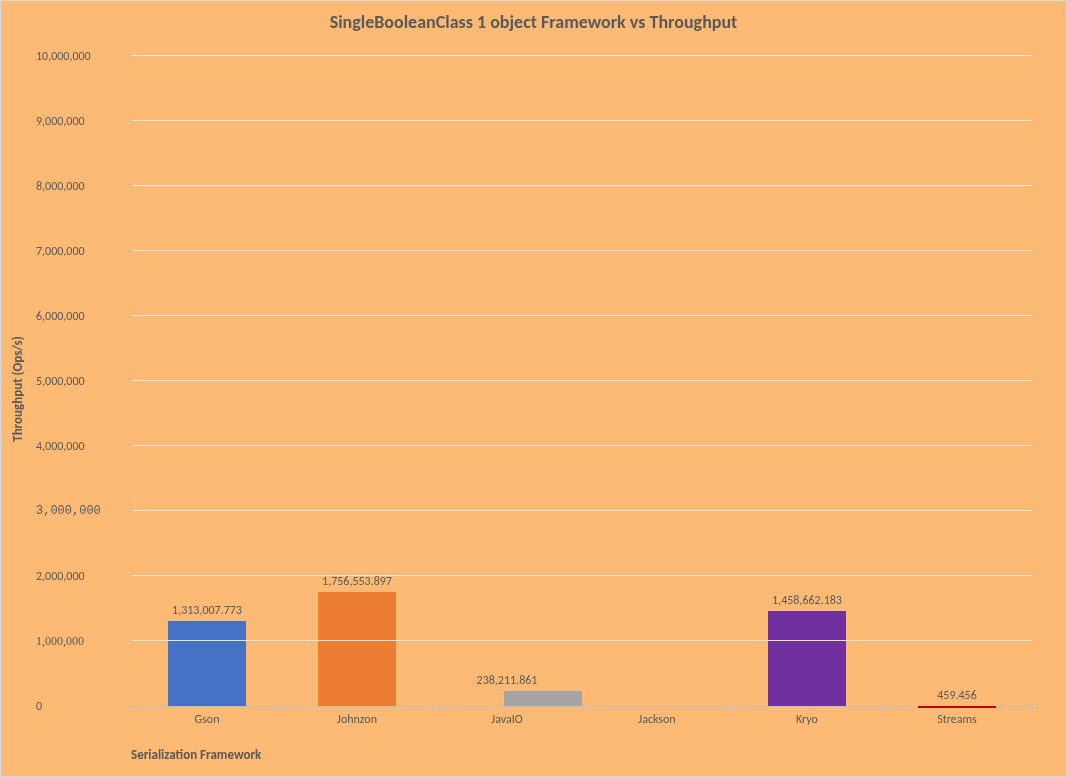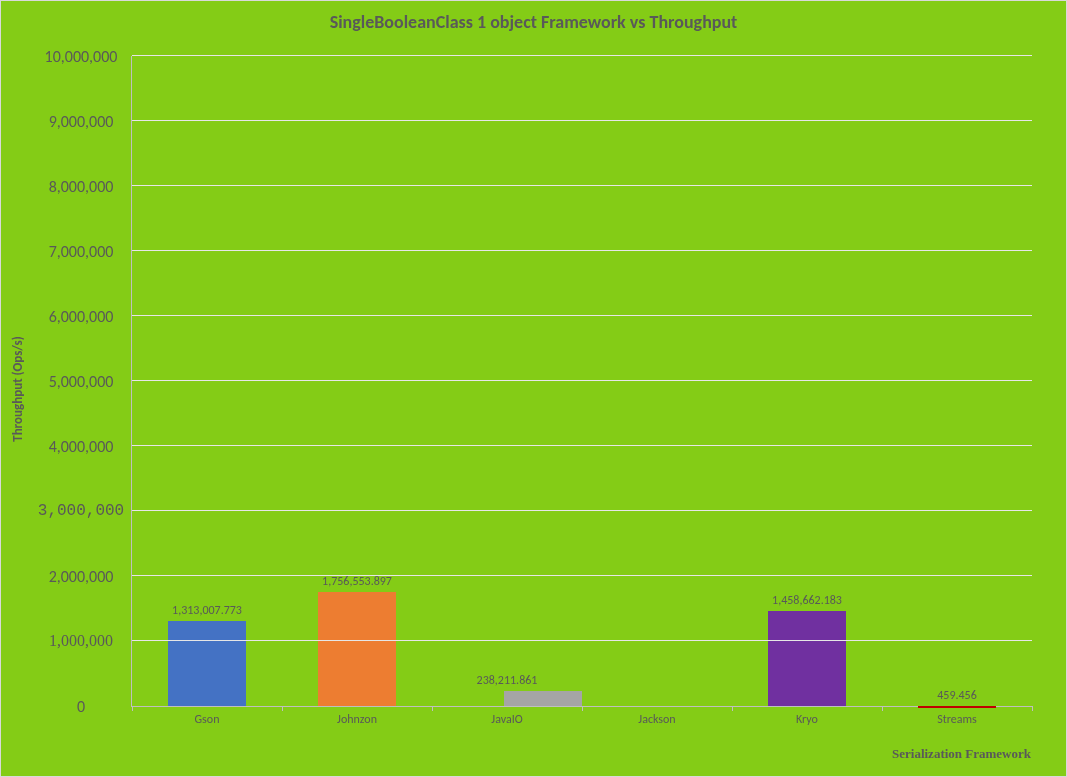--- a/index.html
+++ b/index.html
@@ -10,21 +10,21 @@
     font-family: "Calibri", "Segoe UI", Arial, sans-serif;
     background: #ffffff;
     color: #595959;
   }
   .chart-outer {
     box-sizing: border-box;
     width: 1067px;
     height: 777px;
     border: 1px solid #d9d9d9;
     position: relative;
-    background: #84cc16;
+    background: #fdba74;
   }
   .chart-title {
     position: absolute;
     top: 10px;
     left: 0; right: 0;
     text-align: center;
     font-size: 18px;
     font-weight: 600;
     color: #595959;
   }
@@ -41,25 +41,25 @@
     position: absolute;
     left: 0; right: 0;
     height: 0;
     border-top: 1px solid #e6e6e6;
   }
   .y-tick {
     position: absolute;
     right: 100%;
     transform: translateY(-50%);
     padding-right: 6px;
-    font-size: 16px;
+    font-size: 12px;
     color: #595959;
     white-space: nowrap;
     width: 90px;
-    text-align: center;
+    text-align: left;
   }
   .bars {
     position: absolute;
     left: 0; right: 0; bottom: 0;
     height: 100%;
     display: flex;
   }
   .bar-slot {
     flex: 1 1 0;
     position: relative;
@@ -99,25 +99,24 @@
     font-size: 13px;
     font-weight: 600;
     color: #595959;
     white-space: nowrap;
   }
   .x-axis-title {
     position: absolute;
     left: 130px;
     width: 900px;
     bottom: 14px;
-    text-align: right;
+    text-align: left;
     font-size: 13px;
     font-weight: 600;
     color: #595959;
-    font-family: Liberation Serif, serif;
   }
   .tick-mark {
     position: absolute;
     bottom: -5px;
     left: 50%;
     width: 0;
     height: 5px;
     border-left: 1px solid #bfbfbf;
   }
   .tick-mark.edge-left  { left: 0%; }

